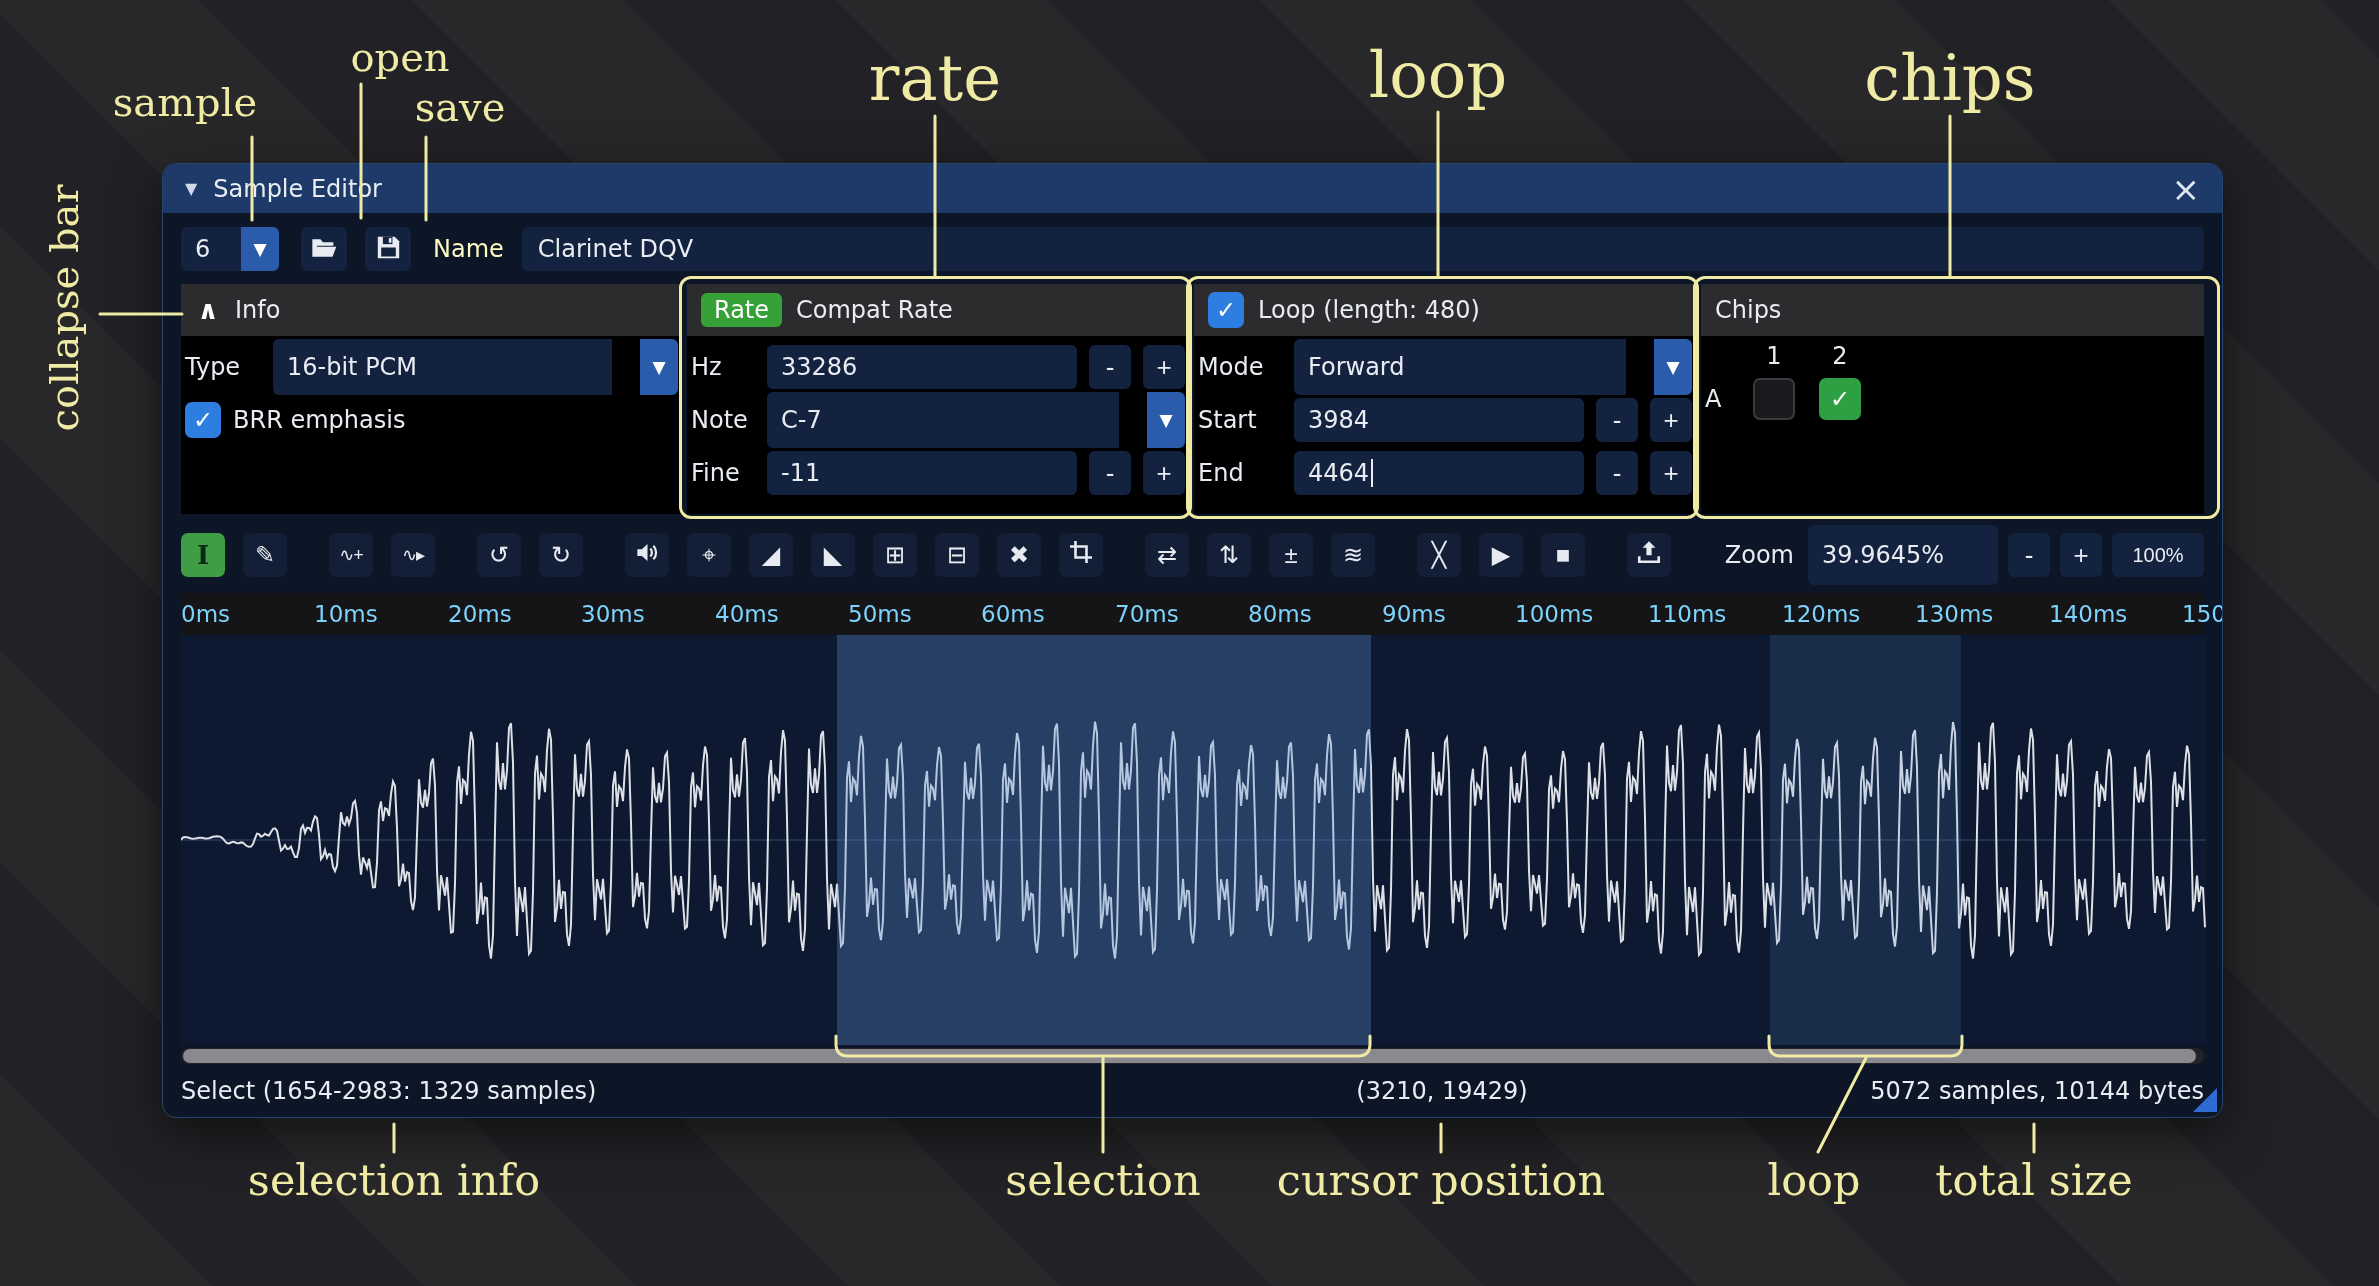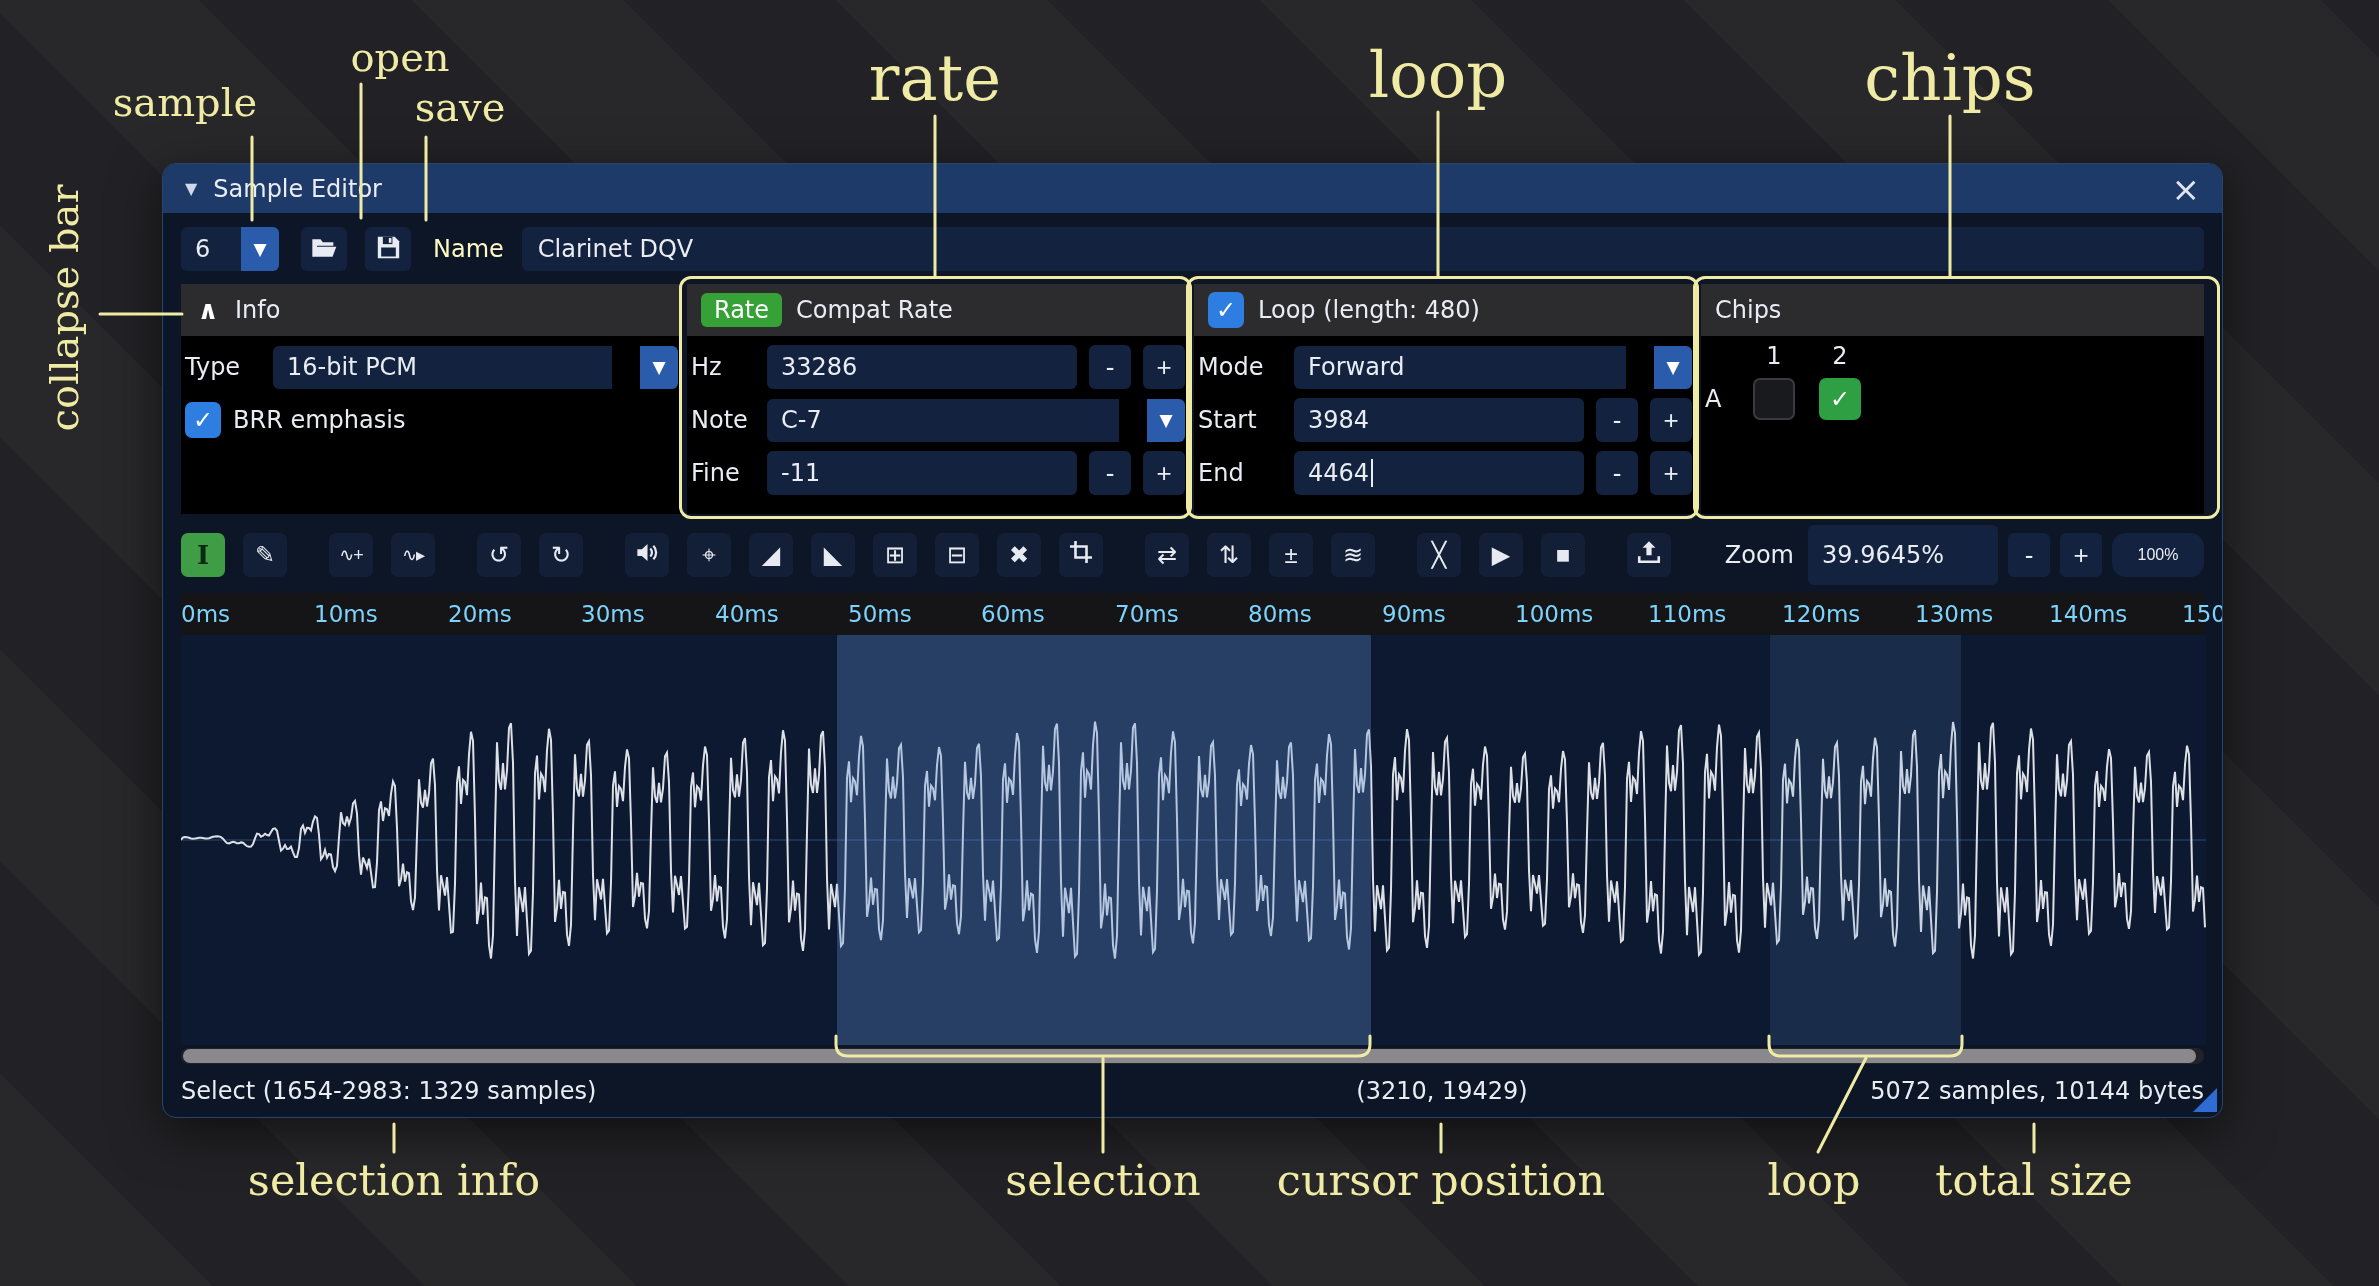--- a/index.html
+++ b/index.html
@@ -19,21 +19,21 @@
   .titlebar {
     position:absolute; left:0; top:0; right:0; height:49px; background:#1d3a69;
     display:flex; align-items:center; padding:0 22px; gap:16px; font-size:24px;
   }
   .tb-arrow { font-size:16px; color:#cfd9e8; }
   .tb-close { margin-left:auto; font-size:34px; line-height:1; color:#dfe6f0; cursor:pointer; }
   
   .row2 { position:absolute; left:18px; right:18px; top:61px; height:48px; display:flex; align-items:center; }
   .combo { display:flex; height:44px; }
   .combo-value { background:#13233f; border-radius:6px 0 0 6px; display:flex; align-items:center; padding:0 14px; font-size:24px; min-width:60px; }
-  .combo-flex { flex:1; display:flex; height:43px; min-width:0;gap:28px; }
+  .combo-flex { flex:1; display:flex; height:56px; min-width:0;gap:28px; }
   .combo-flex .combo-value { flex:1; min-width:0; overflow:hidden; white-space:nowrap; }
   .combo-btn { width:38px; background:#2b5cab; border-radius:0 6px 6px 0; color:#fff; display:flex; align-items:center; justify-content:center; font-size:17px; cursor:pointer; }
   .iconbtn { width:46px; height:44px; background:#13233f; border:none; border-radius:6px; display:flex; align-items:center; justify-content:center; color:#e8ecf2; cursor:pointer; }
   .lbl { font-size:24px; color:#fef9c3; }
   .name-input { flex:1; height:44px; background:#13233f; border-radius:6px; display:flex; align-items:center; padding:0 16px; font-size:24px; } .sp18{width:18px;} .sp22{width:22px;}
   
   .panels { position:absolute; left:18px; right:18px; top:120px; height:230px; display:flex; gap:5px; }
   .panel { background:#000; display:flex; flex-direction:column; }
   .p-info { width:501px; } .p-rate { width:502px; } .p-loop { width:502px; } .p-chips { flex:1; }
   .phead { height:52px; background:#2c2c2f; display:flex; align-items:center; padding:0 14px; gap:14px; font-size:24px; flex:none; }
@@ -58,21 +58,21 @@
   
   .toolbar { position:absolute; left:18px; right:18px; top:366px; height:50px; display:flex; align-items:center; }
   .tbtn { width:44px; height:44px; flex:none; margin-right:18px; background:#131f36; border:none; border-radius:7px; color:#e7ebf1; font-size:24px; display:flex; align-items:center; justify-content:center; cursor:pointer; padding:0; }
   .tbtn.g { margin-right:42px; }
   .tbtn.active { background:#3f9e45; color:#0a2a14; }
   .tbtn .sm { font-size:18px; letter-spacing:-1px; }
   .tbtn .serif { font-family:"DejaVu Serif", serif; font-weight:bold; font-size:26px; }
   .zoom-label { margin-left:auto; font-size:24px; margin-right:14px; }
   .zoom-field { width:190px; height:60px; background:#13233f; border-radius:6px; display:flex; align-items:center; padding:0 14px; font-size:24px; margin-right:10px; }
   .zoom-step { margin-right:10px; }
-  .zoom-reset { width:92px; height:44px; background:#13233f; border:none; border-radius:14px; color:#e9edf3; font-size:16px; cursor:pointer; }
+  .zoom-reset { width:92px; height:44px; background:#13233f; border:none; border-radius:6px; color:#e9edf3; font-size:20px; cursor:pointer; }
   
   .timeline { position:absolute; left:18px; right:18px; top:429px; height:42px; background:#151518; }
   .tl { position:absolute; top:8px; font-size:23px; color:#7dd3fc; white-space:nowrap; }
   .wave { position:absolute; left:18px; top:471px; width:2025px; height:410px; background:#0c1930; overflow:hidden; cursor:text; }
   .sel-overlay { position:absolute; left:656px; width:534px; top:0; bottom:0; background:rgba(96,144,210,0.33); }
   .loop-overlay { position:absolute; left:1589px; width:191px; top:0; bottom:0; background:rgba(96,144,210,0.17); }
   .scrollbar { position:absolute; left:18px; right:18px; top:884px; height:16px; background:#232327; border-radius:8px; }
   .thumb { position:absolute; left:2px; right:8px; top:1px; bottom:1px; background:#8a8a8e; border-radius:7px; cursor:grab; }
   .statusbar { position:absolute; left:18px; right:18px; top:905px; height:44px; font-size:24px; }
   .st-left { position:absolute; left:0; top:8px; }

